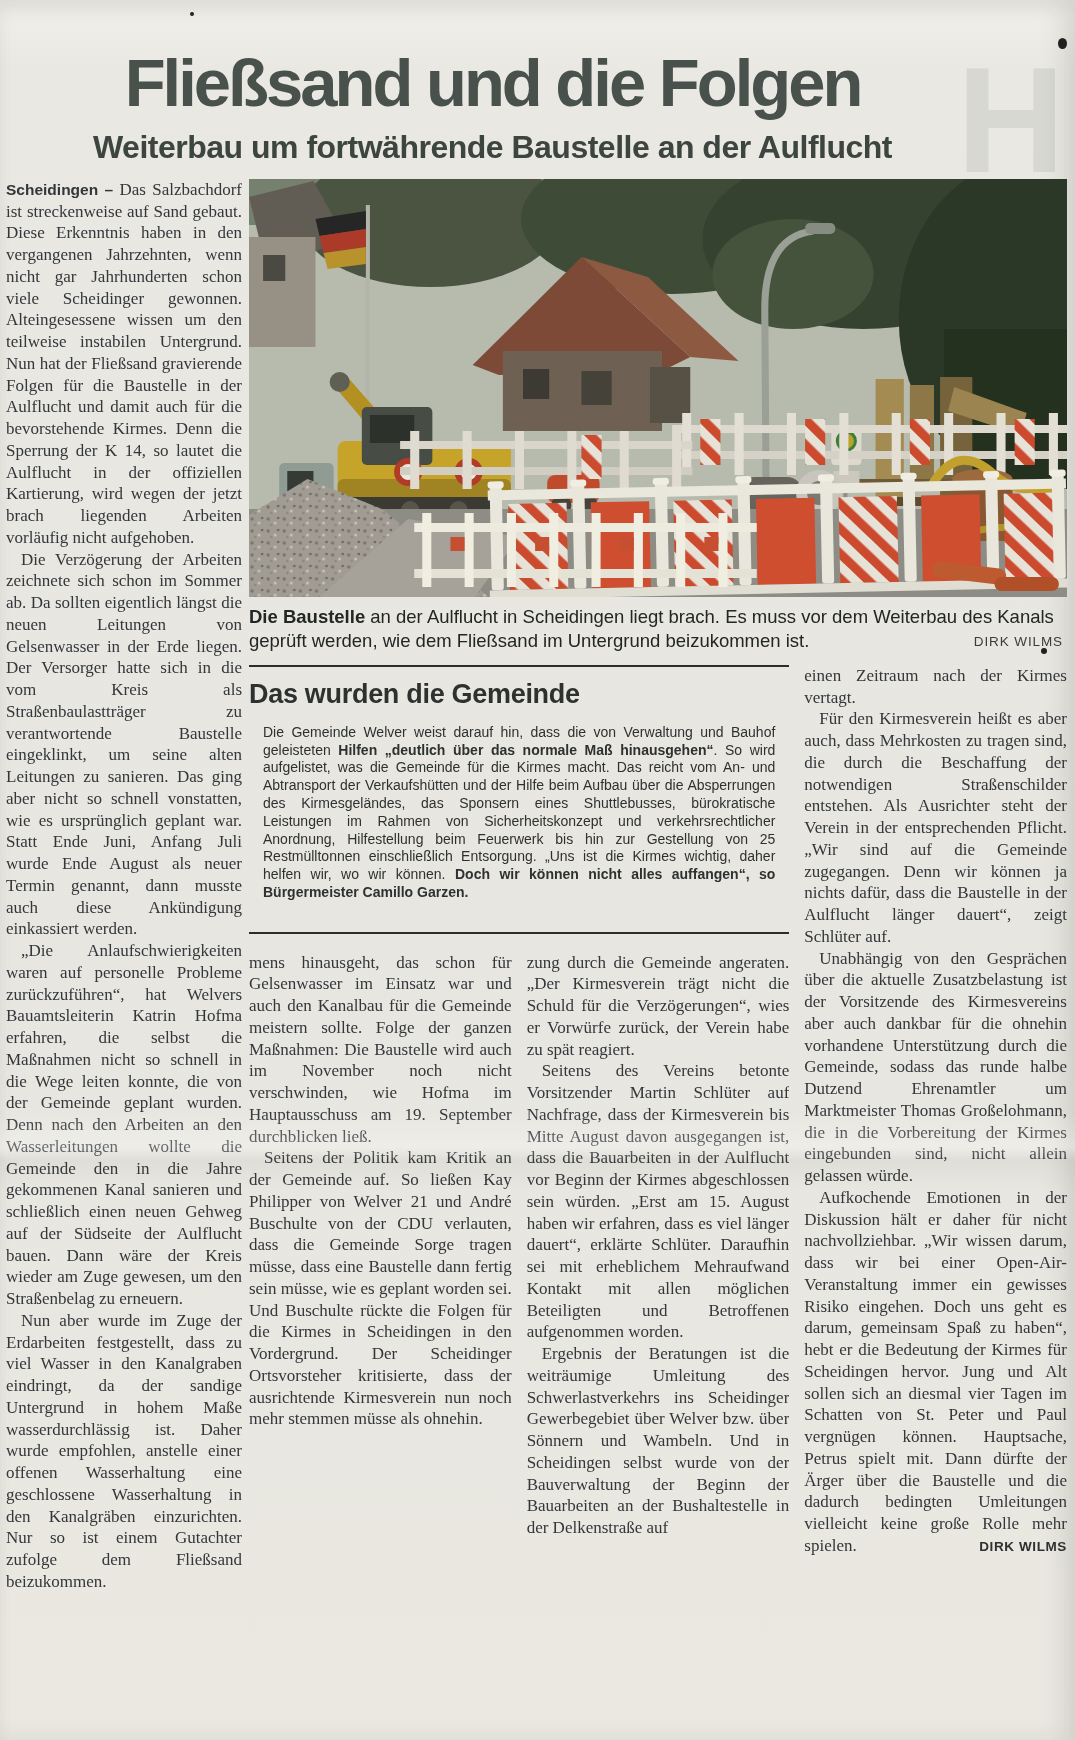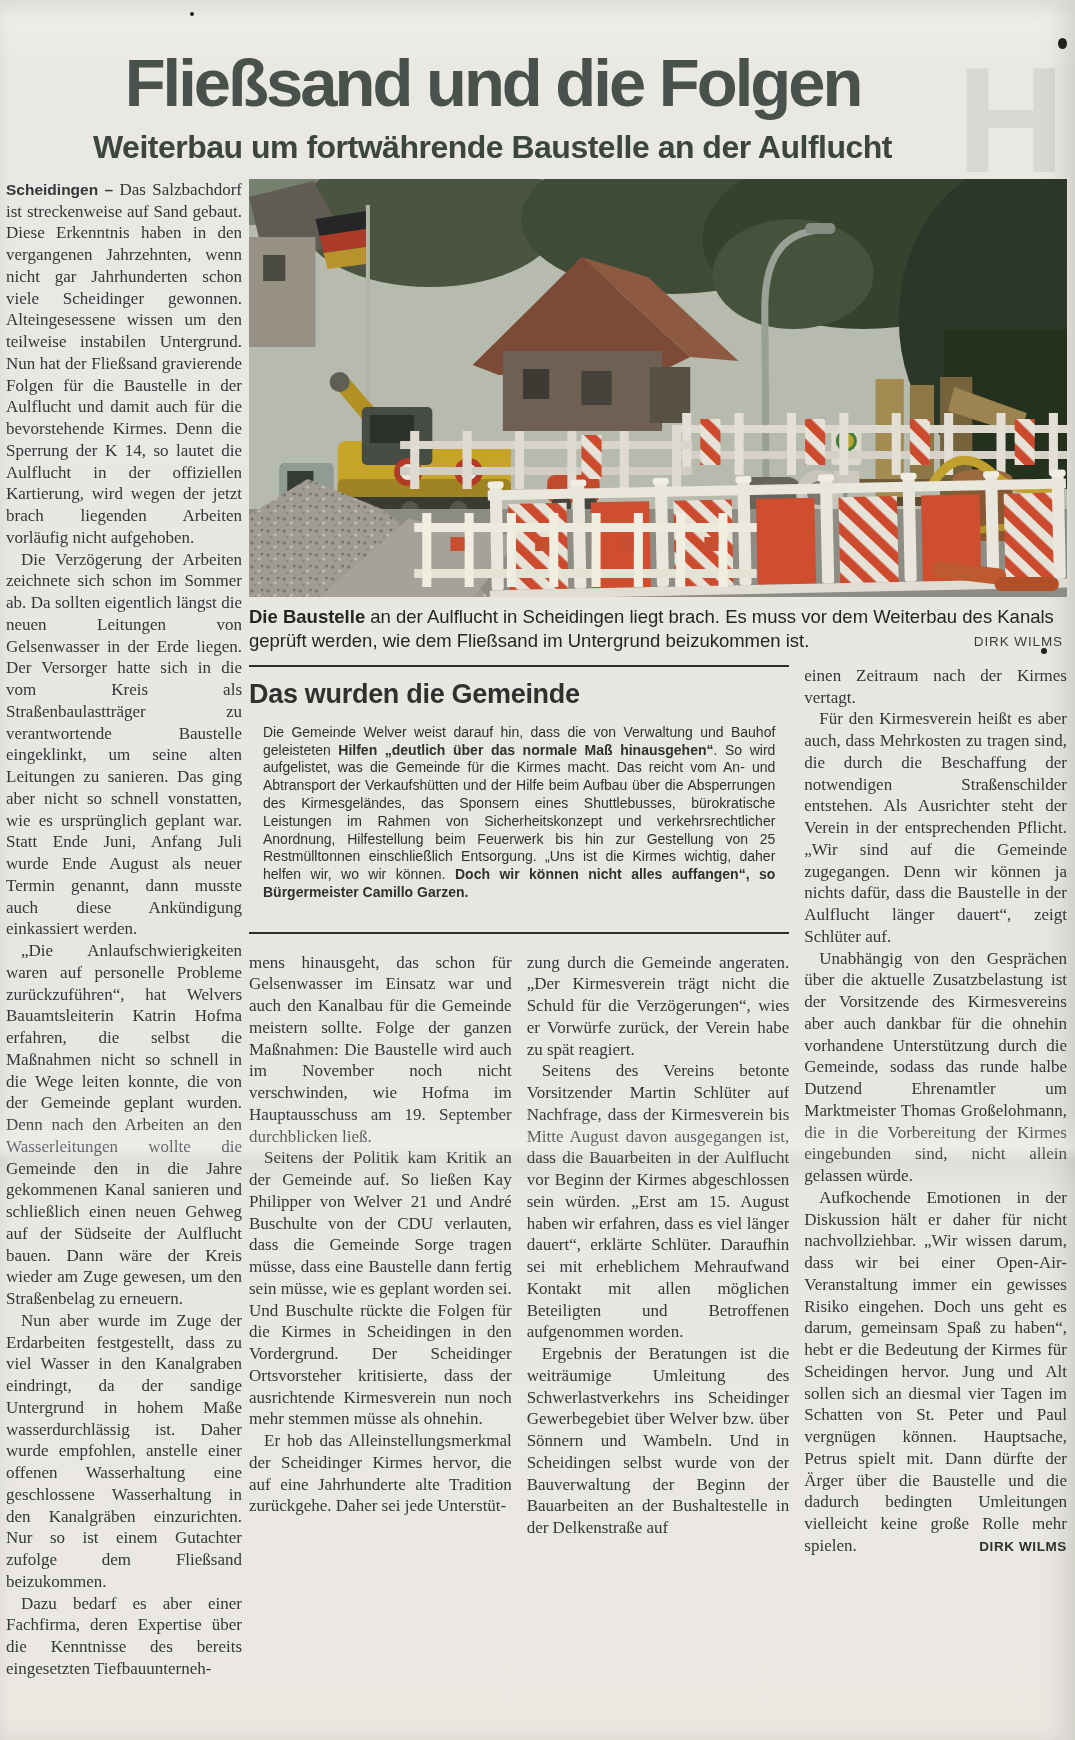--- a/index.html
+++ b/index.html
@@ -109,21 +109,20 @@
     <h2>Weiterbau um fortwährende Baustelle an der Aulflucht</h2>
   </header>
 
   <div class="body-grid">
 
     <div class="col-1 serif">
         <p><span class="lead">Scheidingen – </span><span>Das Salzbachdorf ist streckenweise auf Sand gebaut. Diese Erkenntnis haben in den vergangenen Jahrzehnten, wenn nicht gar Jahrhunderten schon viele Scheidinger gewonnen. Alteingesessene wissen um den teilweise instabilen Untergrund. Nun hat der Fließsand gravierende Folgen für die Baustelle in der Aulflucht und damit auch für die bevorstehende Kirmes. Denn die Sperrung der K 14, so lautet die Aulflucht in der offiziellen Kartierung, wird wegen der jetzt brach liegenden Arbeiten vorläufig nicht aufgehoben.</span></p>
         <p><span>Die Verzögerung der Arbeiten zeichnete sich schon im Sommer ab. Da sollten eigentlich längst die neuen Leitungen von Gelsenwasser in der Erde liegen. Der Versorger hatte sich in die vom Kreis als Straßenbaulastträger zu verantwortende Baustelle eingeklinkt, um seine alten Leitungen zu sanieren. Das ging aber nicht so schnell vonstatten, wie es ursprünglich geplant war. Statt Ende Juni, Anfang Juli wurde Ende August als neuer Termin genannt, dann musste auch diese Ankündigung einkassiert werden.</span></p>
         <p><span>„Die Anlaufschwierigkeiten waren auf personelle Probleme zurückzuführen“, hat Welvers Bauamtsleiterin Katrin Hofma erfahren, die selbst die Maßnahmen nicht so schnell in die Wege leiten konnte, die von der Gemeinde geplant wurden. Denn nach den Arbeiten an den Wasserleitungen wollte die Gemeinde den in die Jahre gekommenen Kanal sanieren und schließlich einen neuen Gehweg auf der Südseite der Aulflucht bauen. Dann wäre der Kreis wieder am Zuge gewesen, um den Straßenbelag zu erneuern.</span></p>
         <p><span>Nun aber wurde im Zuge der Erdarbeiten festgestellt, dass zu viel Wasser in den Kanalgraben eindringt, da der sandige Untergrund in hohem Maße wasserdurchlässig ist. Daher wurde empfohlen, anstelle einer offenen Wasserhaltung eine geschlossene Wasserhaltung in den Kanalgräben einzurichten. Nur so ist einem Gutachter zufolge dem Fließsand beizukommen.</span></p>
-        <p><span>Dazu bedarf es aber einer Fachfirma, deren Expertise über die Kenntnisse des bereits eingesetzten Tiefbauunterneh-</span></p>
       </div>
 
     <div class="right-region">
 
       <figure>
         <svg viewBox="0 0 812 418" preserveAspectRatio="none">
           <defs>
             <pattern id="hatch" patternUnits="userSpaceOnUse" width="18" height="18" patternTransform="rotate(-45)">
               <rect width="18" height="18" fill="#e6e2d8"></rect>
                 <rect width="9" height="18" fill="#cc4b2e"></rect>
@@ -335,21 +334,20 @@
 
         <div class="col-4 serif">
             <p><span>einen Zeitraum nach der Kirmes vertagt.</span></p>
             <p><span>Für den Kirmesverein heißt es aber auch, dass Mehrkosten zu tragen sind, die durch die Beschaffung der notwendigen Straßenschilder entstehen. Als Ausrichter steht der Verein in der entsprechenden Pflicht. „Wir sind auf die Gemeinde zugegangen. Denn wir können ja nichts dafür, dass die Baustelle in der Aulflucht länger dauert“, zeigt Schlüter auf.</span></p>
             <p><span>Unabhängig von den Gesprächen über die aktuelle Zusatzbelastung ist der Vorsitzende des Kirmesvereins aber auch dankbar für die ohnehin vorhandene Unterstützung durch die Gemeinde, sodass das runde halbe Dutzend Ehrenamtler um Marktmeister Thomas Großelohmann, die in die Vorbereitung der Kirmes eingebunden sind, nicht allein gelassen würde.</span></p>
             <p><span>Aufkochende Emotionen in der Diskussion hält er daher für nicht nachvollziehbar. „Wir wissen darum, dass wir bei einer Open-Air-Veranstaltung immer ein gewisses Risiko eingehen. Doch uns geht es darum, gemeinsam Spaß zu haben“, hebt er die Bedeutung der Kirmes für Scheidingen hervor. Jung und Alt sollen sich an diesmal vier Tagen im Schatten von St. Peter und Paul vergnügen können. Hauptsache, Petrus spielt mit. Dann dürfte der Ärger über die Baustelle und die dadurch bedingten Umleitungen vielleicht keine große Rolle mehr spielen. </span><span class="credit-inline">DIRK WILMS</span></p>
           </div>
         <div class="col-2 serif">
             <p><span>mens hinausgeht, das schon für Gelsenwasser im Einsatz war und auch den Kanalbau für die Gemeinde meistern sollte. Folge der ganzen Maßnahmen: Die Baustelle wird auch im November noch nicht verschwinden, wie Hofma im Hauptausschuss am 19. September durchblicken ließ.</span></p>
             <p><span>Seitens der Politik kam Kritik an der Gemeinde auf. So ließen Kay Philipper von Welver 21 und André Buschulte von der CDU verlauten, dass die Gemeinde Sorge tragen müsse, dass eine Baustelle dann fertig sein müsse, wie es geplant worden sei. Und Buschulte rückte die Folgen für die Kirmes in Scheidingen in den Vordergrund. Der Scheidinger Ortsvorsteher kritisierte, dass der ausrichtende Kirmesverein nun noch mehr stemmen müsse als ohnehin.</span></p>
-            <p><span>Er hob das Alleinstellungsmerkmal der Scheidinger Kirmes hervor, die auf eine Jahrhunderte alte Tradition zurückgehe. Daher sei jede Unterstüt-</span></p>
           </div>
         <div class="col-3 serif">
             <p><span>zung durch die Gemeinde angeraten. „Der Kirmesverein trägt nicht die Schuld für die Verzögerungen“, wies er Vorwürfe zurück, der Verein habe zu spät reagiert.</span></p>
             <p><span>Seitens des Vereins betonte Vorsitzender Martin Schlüter auf Nachfrage, dass der Kirmesverein bis Mitte August davon ausgegangen ist, dass die Bauarbeiten in der Aulflucht vor Beginn der Kirmes abgeschlossen sein würden. „Erst am 15. August haben wir erfahren, dass es viel länger dauert“, erklärte Schlüter. Daraufhin sei mit erheblichem Mehraufwand Kontakt mit allen möglichen Beteiligten und Betroffenen aufgenommen worden.</span></p>
             <p><span>Ergebnis der Beratungen ist die weiträumige Umleitung des Schwerlastverkehrs ins Scheidinger Gewerbegebiet über Welver bzw. über Sönnern und Wambeln. Und in Scheidingen selbst wurde von der Bauverwaltung der Beginn der Bauarbeiten an der Bushaltestelle in der Delkenstraße auf</span></p>
           </div>
 
       </div>
     </div>
   </div>

